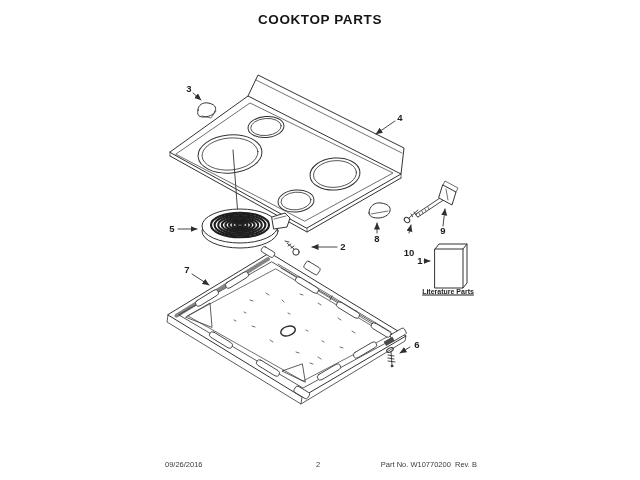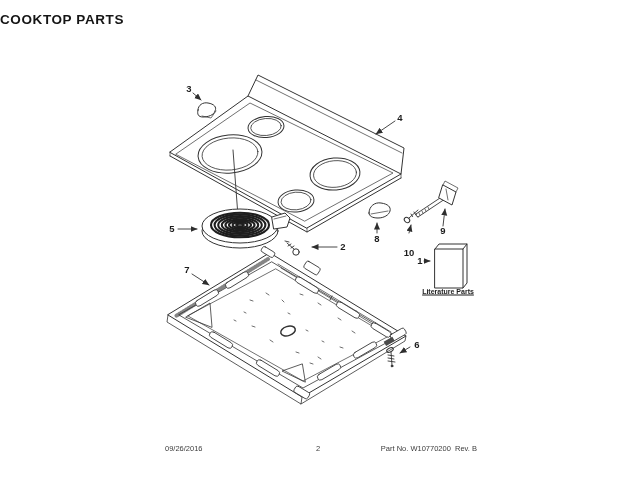--- a/index.html
+++ b/index.html
@@ -2,35 +2,35 @@
 <html><head>
 <meta charset="utf-8">
 <style>
   html,body{margin:0;padding:0;background:#e8e8e8;}
   #page{
     position:relative;width:640px;height:480px;background:#ffffff;
     font-family:"Liberation Sans","DejaVu Sans",sans-serif;
     overflow:hidden;
   }
   #title{
-    position:absolute;top:12px;left:0;width:640px;
+    position:absolute;top:12px;left:0;width:640px;text-align:center;
     font-size:13.5px;font-weight:bold;letter-spacing:.6px;color:#151515;
   }
   svg{position:absolute;left:0;top:0;}
   .callout{
     position:absolute;transform:translate(-50%,-50%);
     font-size:9.5px;font-weight:600;color:#1d1d1d;line-height:1;
   }
   #lit-label{
     position:absolute;left:448px;top:291px;transform:translate(-50%,-50%);
     font-size:7px;font-weight:600;color:#1d1d1d;
     text-decoration:underline;white-space:nowrap;
   }
   .footer-item{
-    position:absolute;top:444px;font-size:7.5px;color:#3c3c3c;white-space:pre;
+    position:absolute;top:460px;font-size:7.5px;color:#3c3c3c;white-space:pre;
   }
   #footer-date{left:165px;}
   #footer-page{left:318px;transform:translateX(-50%);}
   #footer-partno{right:163px;}
 </style>
 </head>
 <body>
 
 <div id="page">
 

